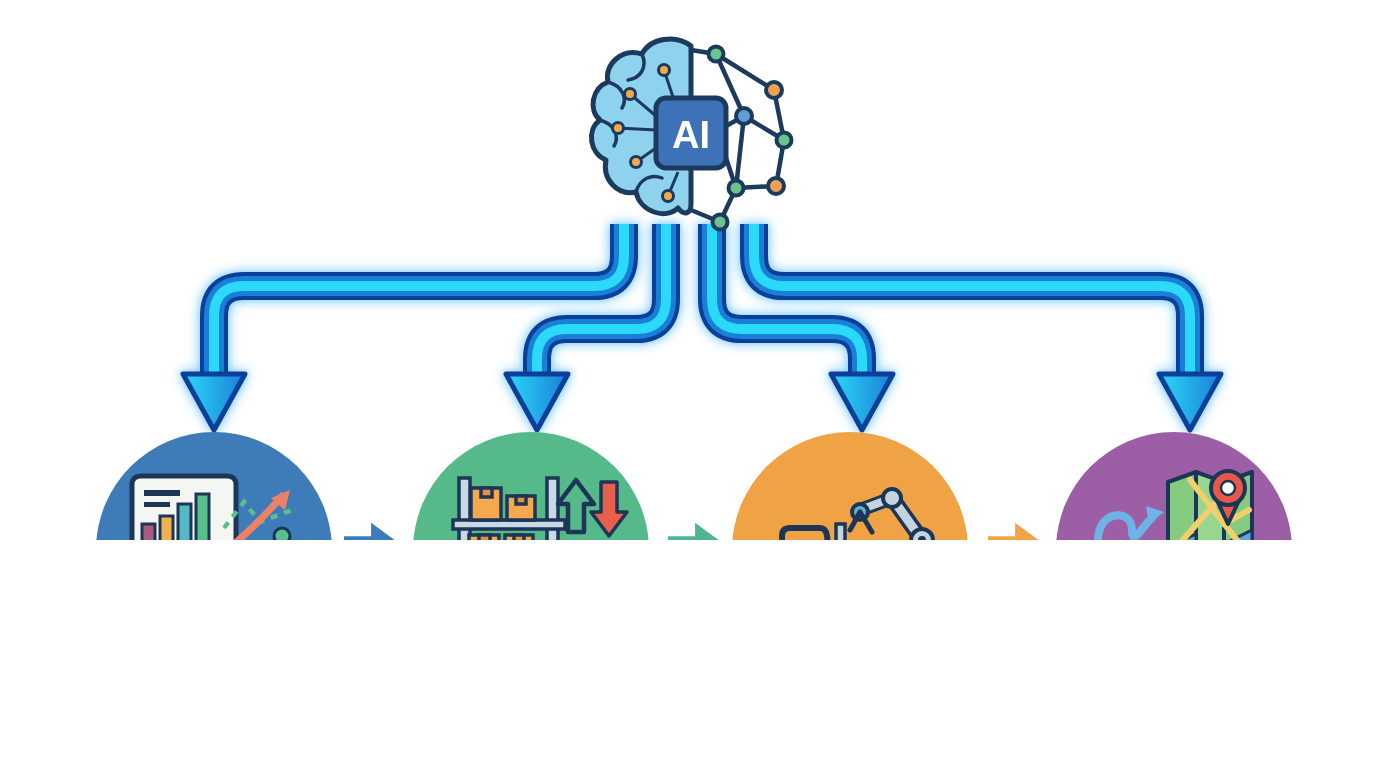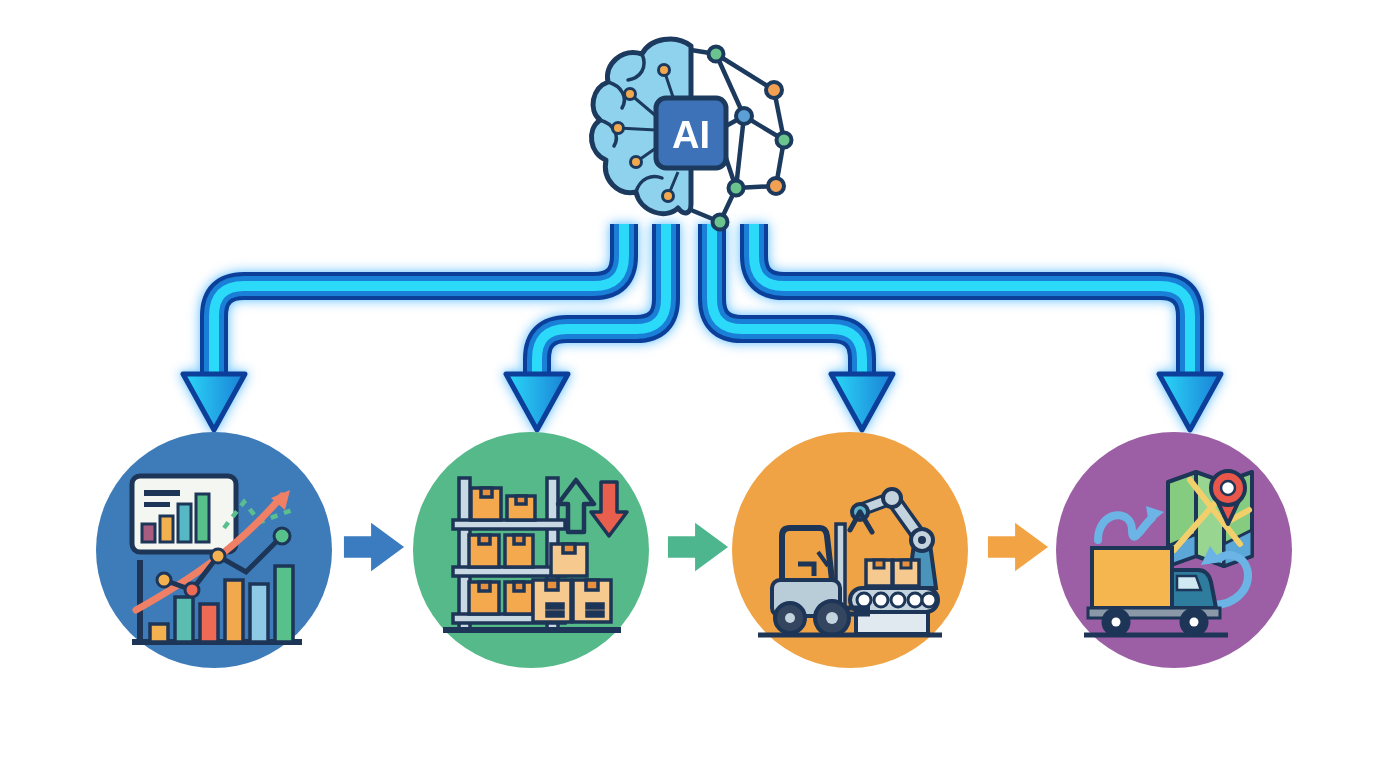--- a/index.html
+++ b/index.html
@@ -1,16 +1,16 @@
 <!DOCTYPE html>
 <html><head>
 <meta charset="utf-8">
 <style>
   html,body{margin:0;padding:0;background:#ffffff;}
-  .canvas{position:relative;width:1376px;height:768px;background:#ffffff;overflow:hidden;
+  .canvas{position:relative;width:1376px;height:540px;background:#ffffff;overflow:hidden;
           font-family:"Liberation Sans","DejaVu Sans",sans-serif;}
   
   .tubes{position:absolute;left:0;top:0;z-index:1;
          filter:drop-shadow(0 0 6px rgba(120,200,255,.85)) drop-shadow(0 0 2px rgba(140,210,255,.6));}
   .t-border{fill:none;stroke:#0b3f9a;stroke-width:28;stroke-linejoin:round;}
   .t-body{fill:none;stroke:#1a7fd6;stroke-width:20;stroke-linejoin:round;}
   .t-core{fill:none;stroke:#2bd9f9;stroke-width:10;stroke-linejoin:round;}
   .t-head{stroke:#0b3f9a;stroke-width:5;stroke-linejoin:round;}
   .hub{position:absolute;left:578px;top:28px;z-index:3;}
   .stage{position:absolute;top:432px;z-index:2;}

